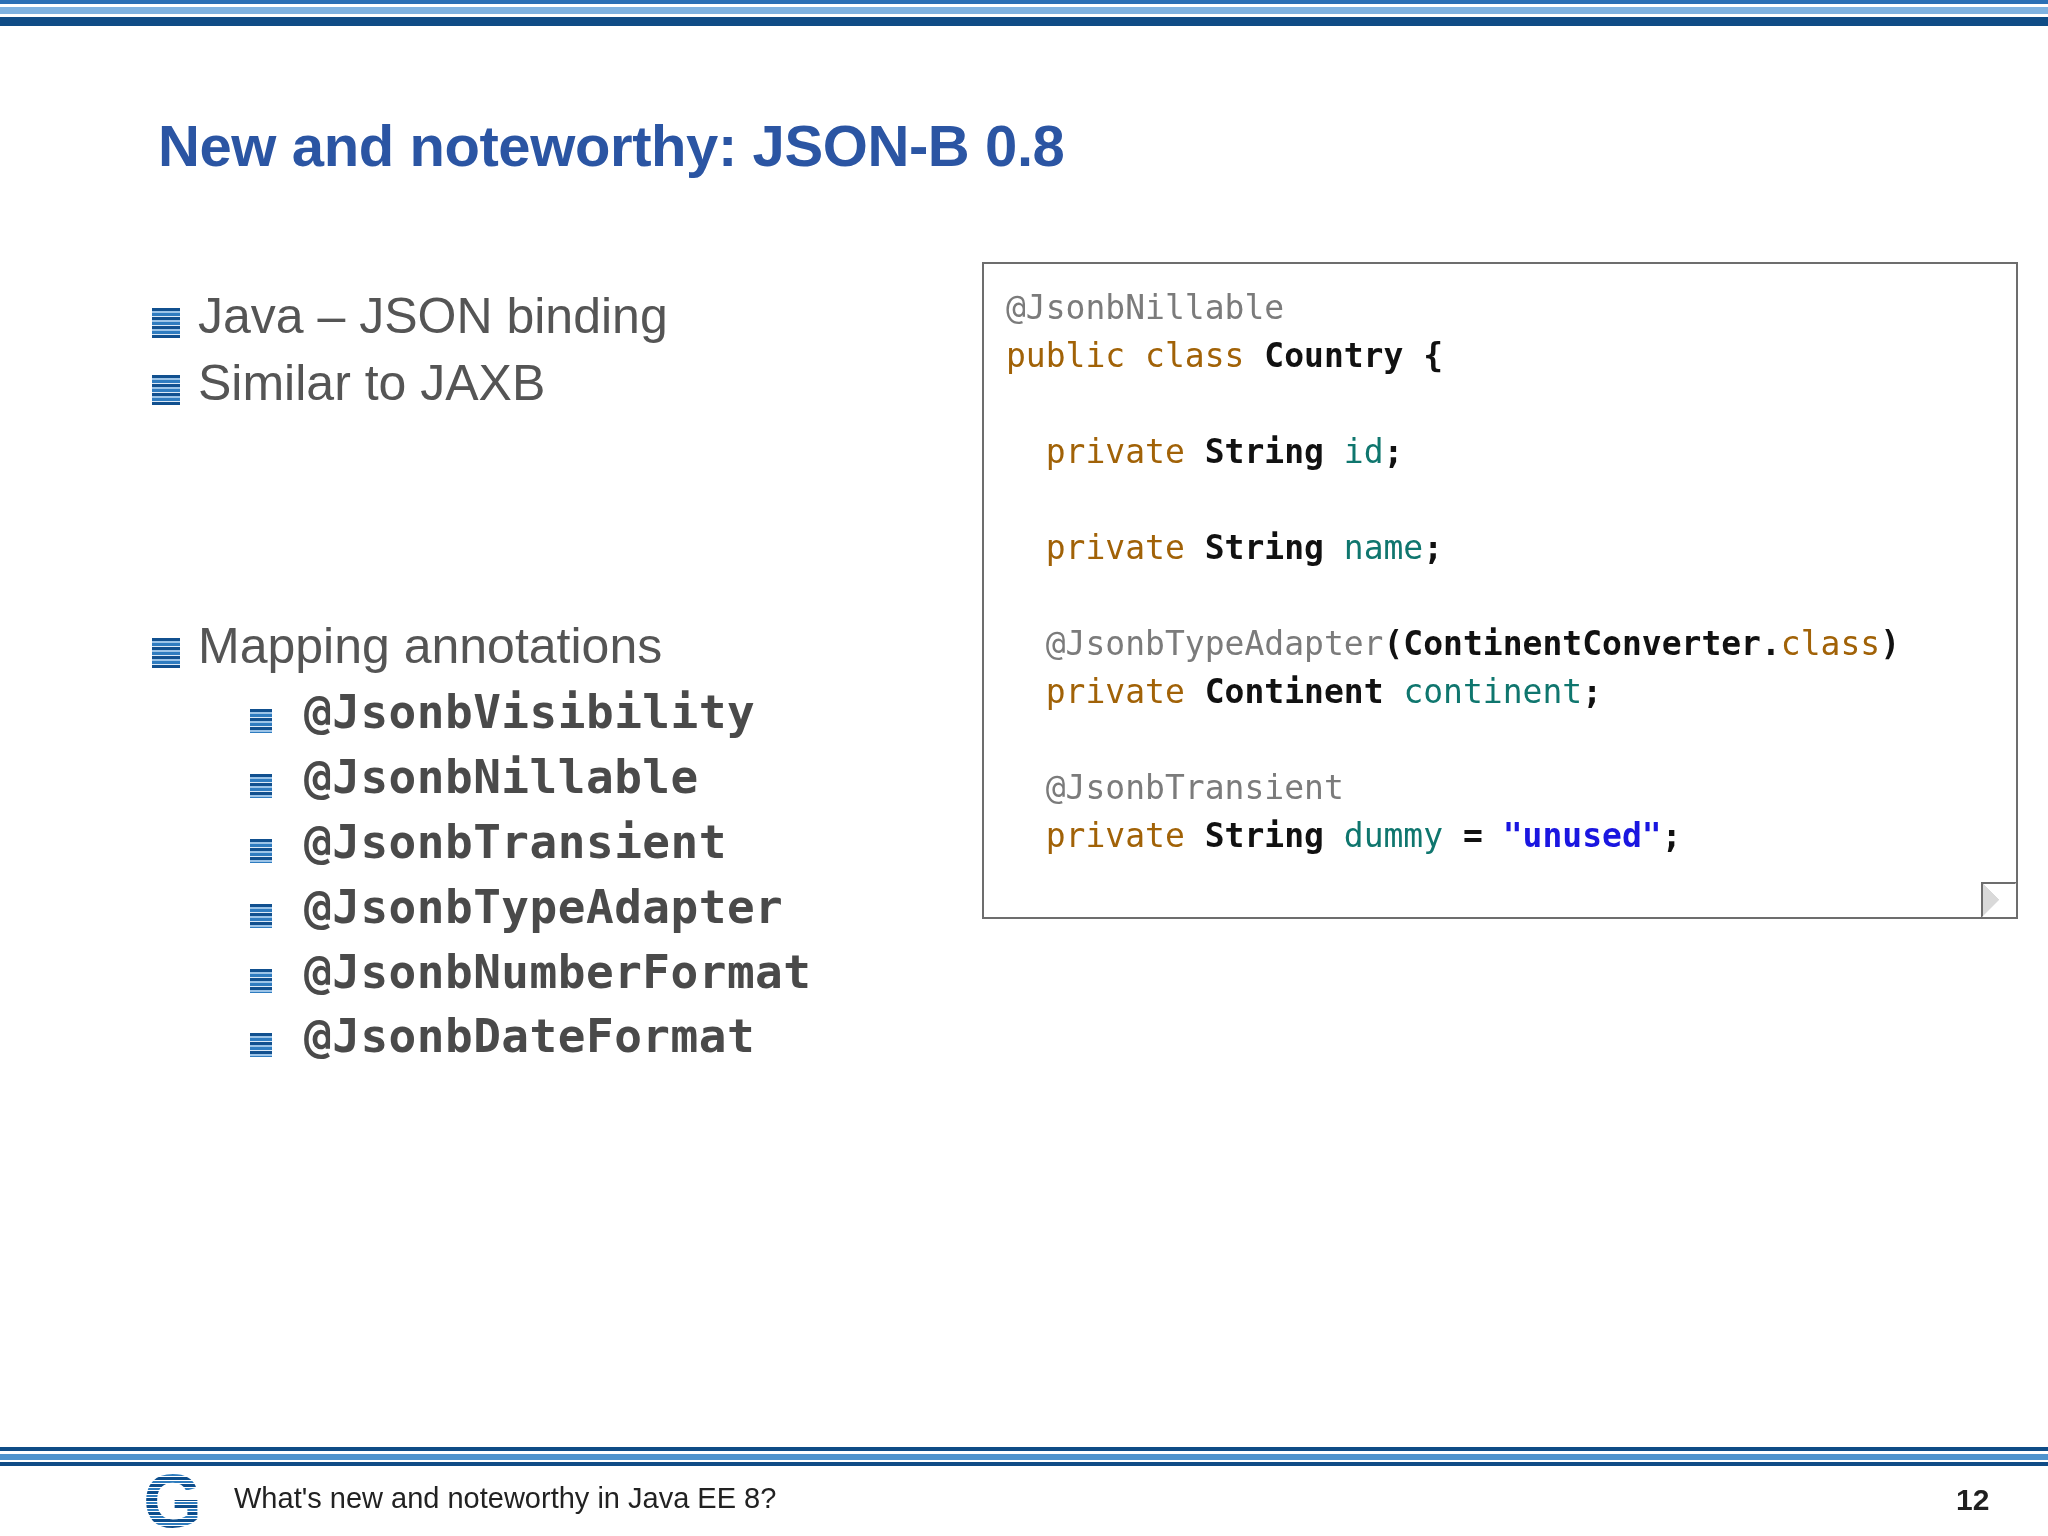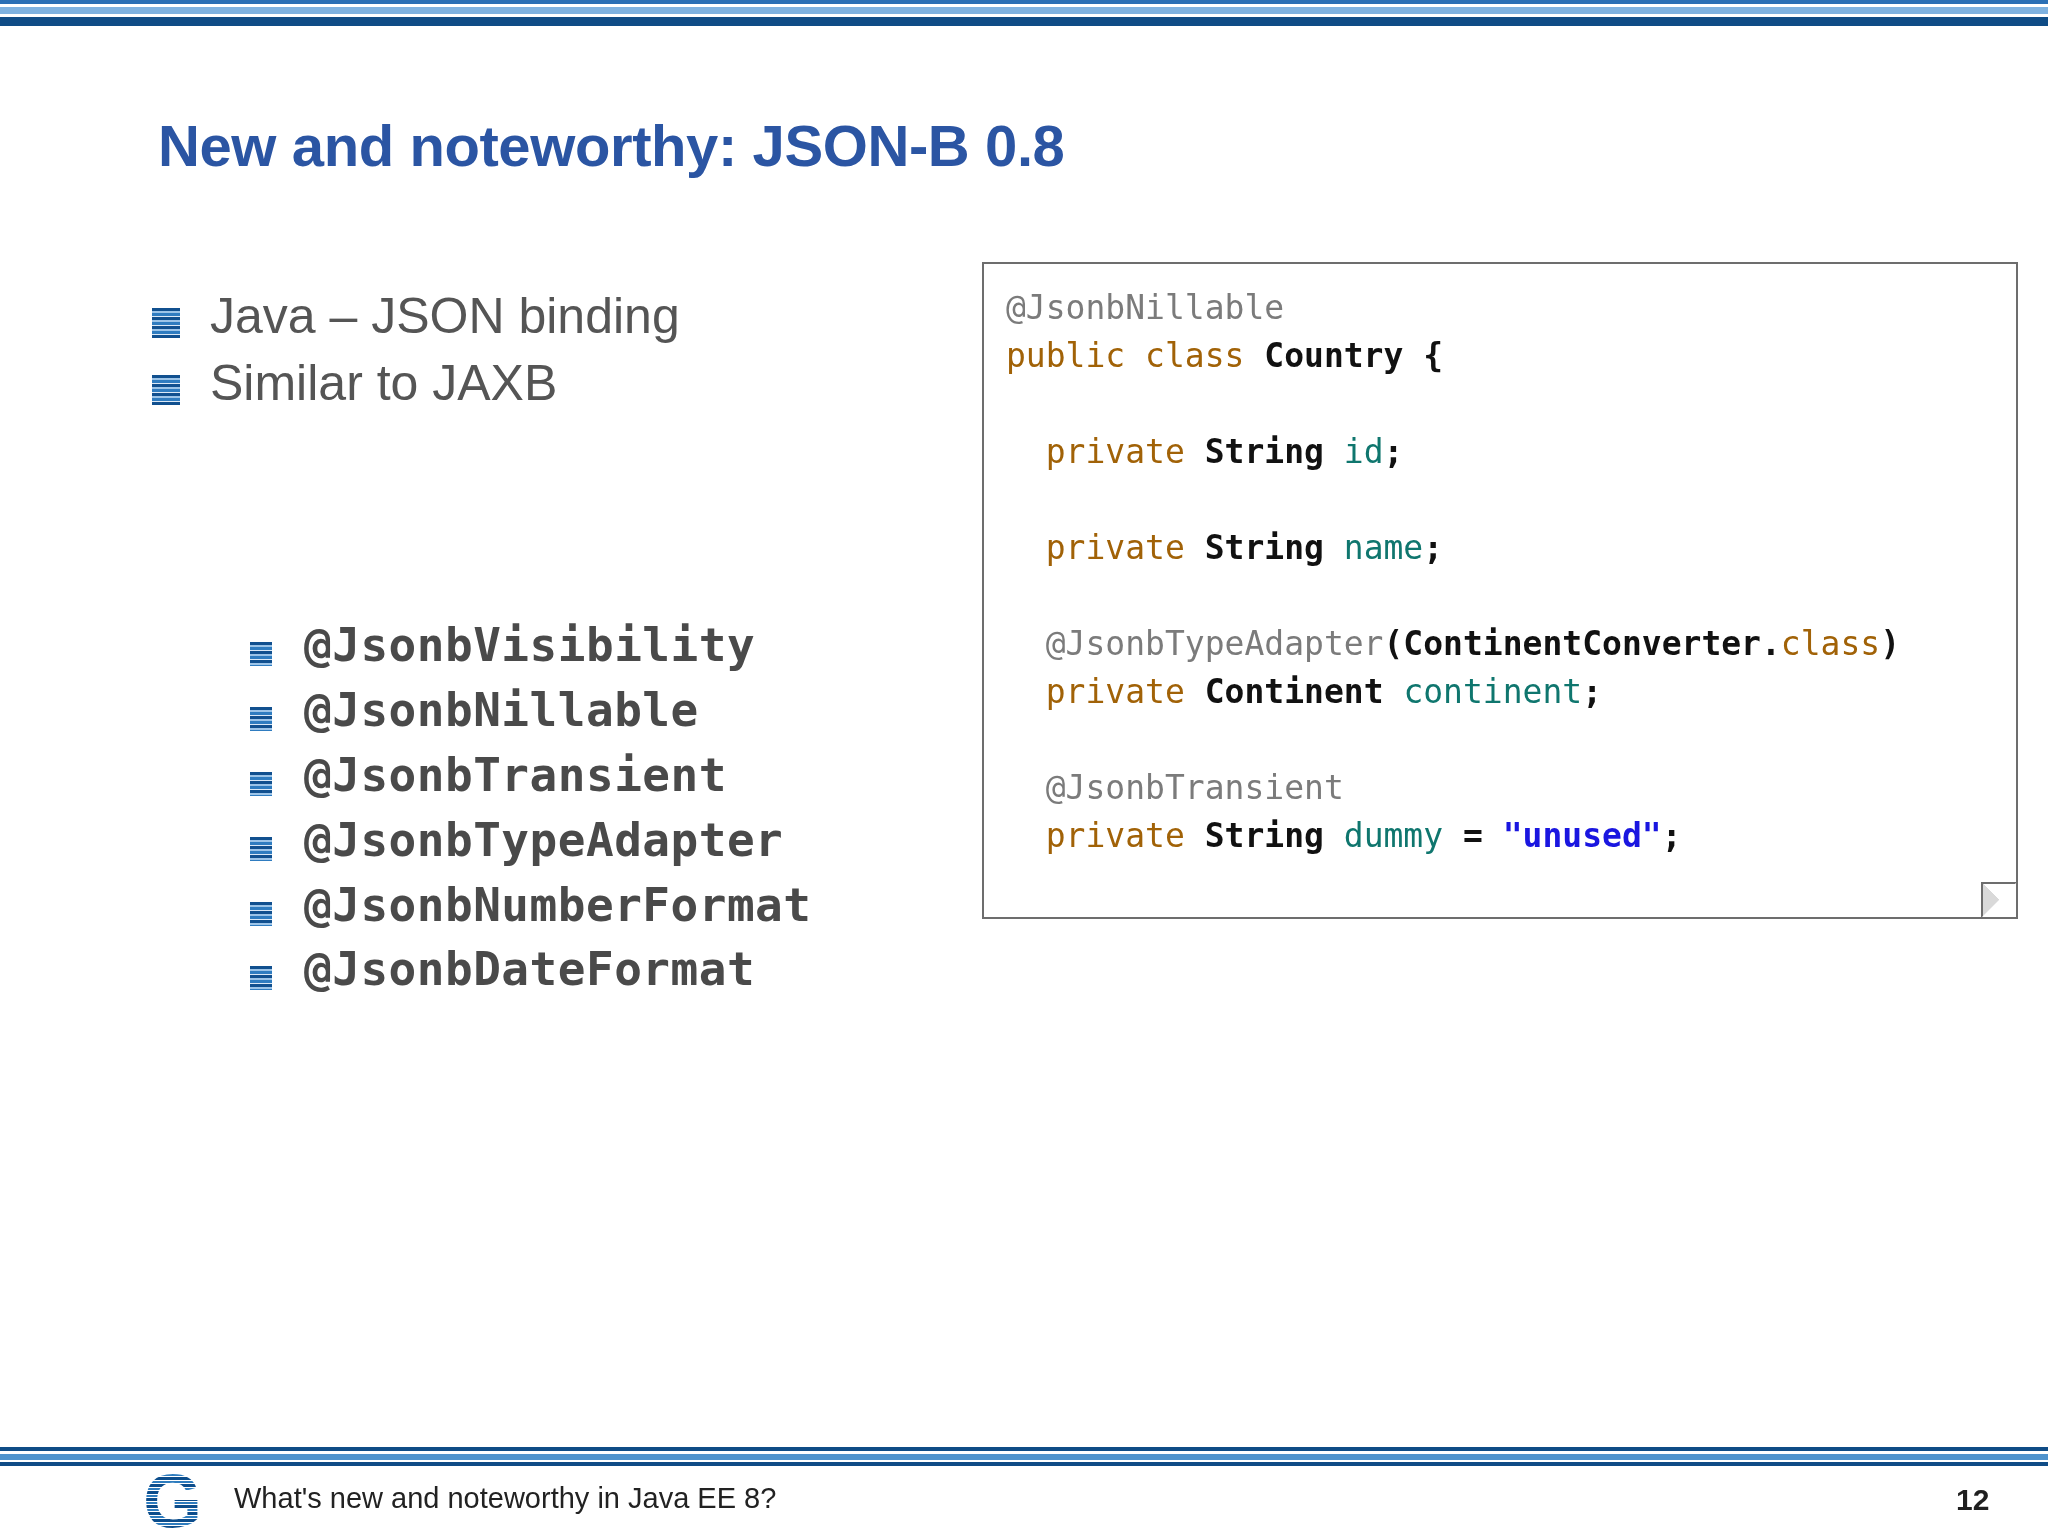--- a/index.html
+++ b/index.html
@@ -65,21 +65,21 @@
         #11508f 0px,  #11508f 3px,
         #9cc4e8 3px,  #9cc4e8 5px,
         #2f7cc0 5px,  #2f7cc0 8px,
         #dce9f6 8px,  #dce9f6 9px
       );
   }
   .lvl1 .bmark { width: 28px; height: 30px; margin-top: 22px; }
   .lvl2 .bmark { width: 22px; height: 24px; margin-top: 26px; }
 
   .btext-lvl1 {
-    margin-left: 30px;
+    margin-left: 18px;
     font-size: 50px;
     color: #555555;
     line-height: 1.22;
     white-space: nowrap;
   }
   .btext-lvl2 {
     margin-left: 32px;
     font-family: "DejaVu Sans Mono", monospace;
     font-weight: bold;
     font-size: 46px;
@@ -224,20 +224,24 @@
     <span class="btext-lvl1">Java – JSON binding</span>
   </div>
 
   <div class="bullet-row lvl1">
     <span class="bmark"></span>
     <span class="btext-lvl1">Similar to JAXB</span>
   </div>
 
   <div class="spacer-gap"></div>
 
+  <div class="bullet-row lvl1">
+    <span class="bmark"></span>
+    <span class="btext-lvl1">Mapping annotations</span>
+  </div>
 
   <div class="bullet-row lvl2">
     <span class="bmark"></span>
     <span class="btext-lvl2">@JsonbVisibility</span>
   </div>
 
   <div class="bullet-row lvl2">
     <span class="bmark"></span>
     <span class="btext-lvl2">@JsonbNillable</span>
   </div>

